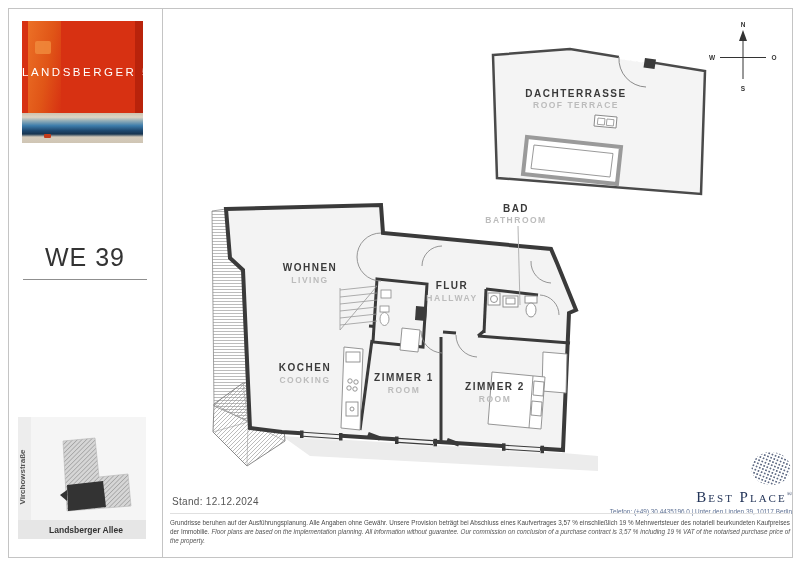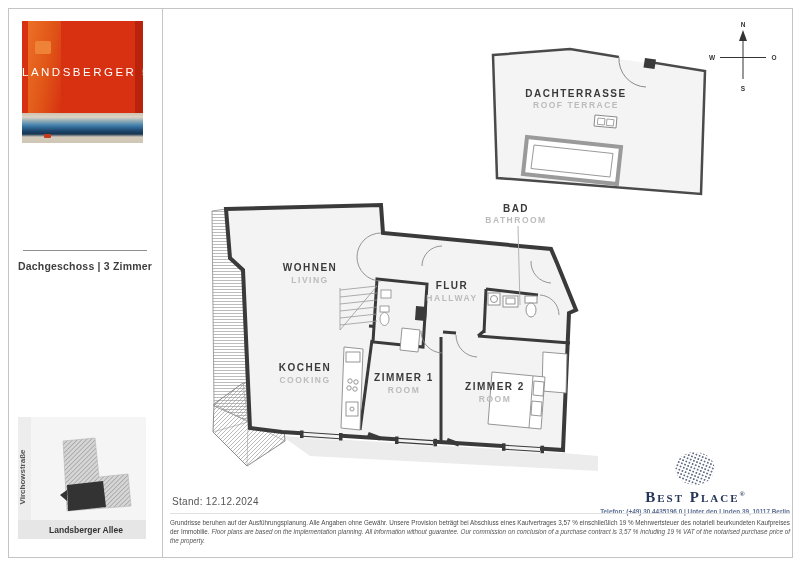--- a/index.html
+++ b/index.html
@@ -36,21 +36,21 @@
   .room-de{font-size:10px;font-weight:bold;fill:#3a3a3a;letter-spacing:1.5px;text-anchor:middle;}
   .room-en{font-size:8.5px;font-weight:bold;fill:#bcbcbc;letter-spacing:1.5px;text-anchor:middle;}
   .compass-l{font-size:6.5px;font-weight:bold;fill:#333;text-anchor:middle;}
 
   
   .stand{position:absolute;left:172px;top:496px;font-size:10px;color:#555;letter-spacing:.3px;}
   .footer-rule{position:absolute;left:170px;top:513px;width:620px;height:1px;background:#e0e0e0;}
   .disclaimer{position:absolute;left:170px;top:518px;width:620px;font-size:6.3px;line-height:9px;
     color:#4a4a4a;text-align:justify;text-align-last:left;}
   .disclaimer .en{font-style:italic;color:#555;}
-  .brand-block{position:absolute;left:598px;top:451px;width:194px;text-align:center;font-weight:bold;}
+  .brand-block{position:absolute;left:598px;top:451px;width:194px;text-align:right;}
   .brand-name{font-family:"Liberation Serif",serif;font-variant:small-caps;font-size:15px;
     letter-spacing:2px;color:#25365a;line-height:1.05;}
   .brand-name sup{font-size:7px;letter-spacing:0;}
   .contact{font-size:6.4px;color:#5d7094;margin-top:2px;white-space:nowrap;}
 </style>
 </head>
 <body>
 
 <div class="page-border"></div>
 <div class="divider-v"></div>
@@ -58,22 +58,22 @@
 <div class="logo">
   <div class="l-left"></div>
   <div class="l-smear"></div>
   <div class="l-right"></div>
   <div class="l-bottom"></div>
   <div class="l-speck"></div>
   <div class="logo-title">LANDSBERGER 53</div>
 </div>
 
 <div class="unit-block">
+  <div class="unit-title">WE 39</div>
   <div class="unit-rule"></div>
-  <div class="unit-sub">Dachgeschoss | 3 Zimmer</div>
 </div>
 
 <div class="map-wrap">
   <svg width="128" height="122" viewBox="0 0 128 122">
     <defs>
       <pattern id="mapHatch" width="3.2" height="3.2" patternUnits="userSpaceOnUse" patternTransform="rotate(45)">
         <rect width="3.2" height="3.2" fill="#d6d6d6"></rect>
         <line x1="0" y1="0" x2="0" y2="3.2" stroke="#8f8f8f" stroke-width="1.1"></line>
       </pattern>
     </defs>

